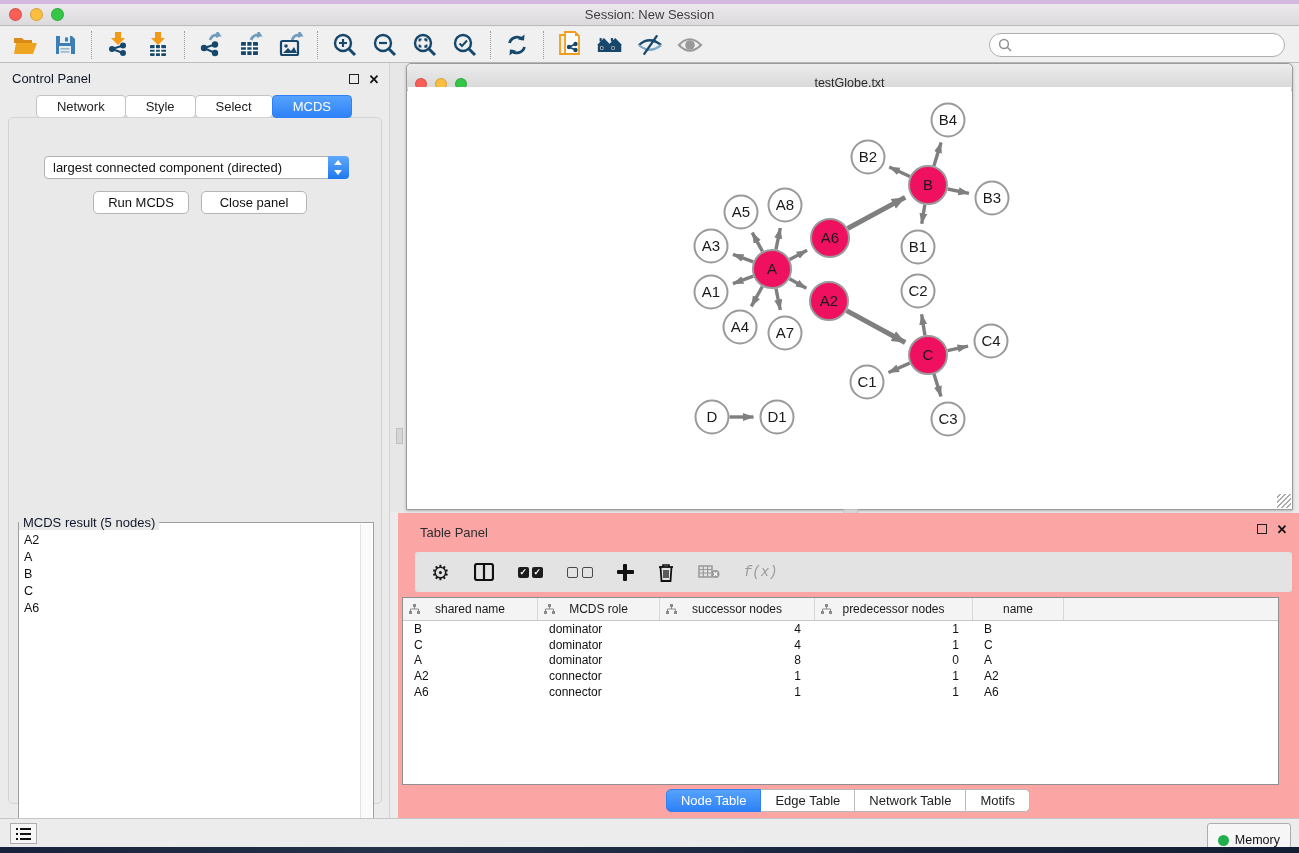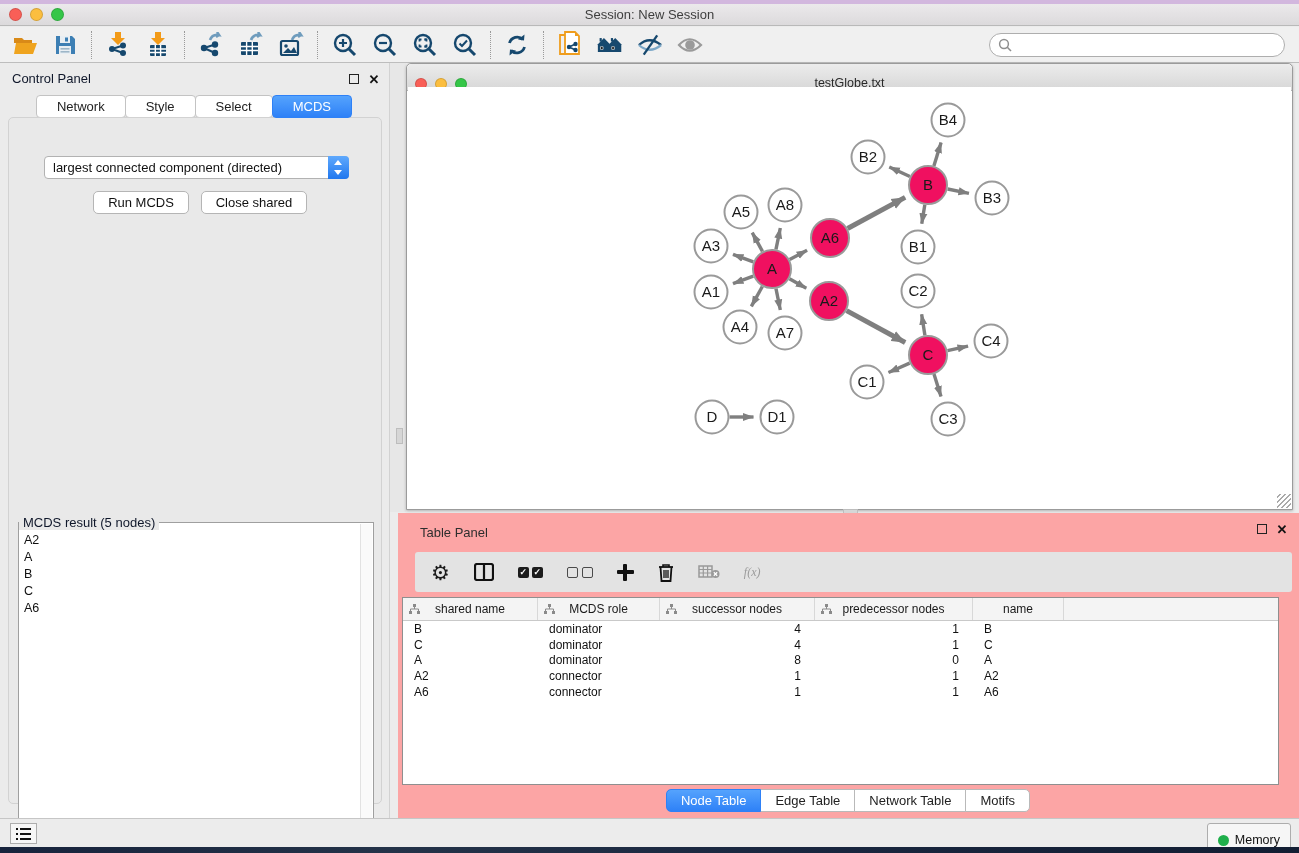--- a/index.html
+++ b/index.html
@@ -83,21 +83,21 @@
     border-radius:3px; display:flex; align-items:center; gap:24px; padding:0 16px; }
   .tp-icon { display:flex; align-items:center; justify-content:center; cursor:pointer; }
   .gear-glyph { font-size:21px; color:#1c1c1c; line-height:1; }
   .chk { width:11px; height:11px; border-radius:2px; display:inline-block; }
   .chk.on { background:#1c1c1c; color:#fff; font-size:9px; font-weight:bold; text-align:center; line-height:11px; }
   .chk.off { border:1.6px solid #4a4a4a; background:#e3e3e3; }
   .plus-icon { position:relative; width:17px; height:17px; }
   .plus-icon::before, .plus-icon::after { content:""; position:absolute; background:#111; border-radius:1px; }
   .plus-icon::before { left:6.5px; top:0; width:4px; height:17px; }
   .plus-icon::after { left:0; top:6.5px; width:17px; height:4px; }
-  .fx-label { font-family:Liberation Serif, serif; font-style:italic; font-size:12px; color:#9b9b9b; }
+  .fx-label { font-family:Liberation Mono, monospace; font-style:italic; font-size:14px; color:#9b9b9b; }
 
   #node-table { position:absolute; left:4px; top:84px; width:877px; height:188px; background:#fff; border:1px solid #8f8f8f; }
   #nt-header { display:flex; height:23px; background:#f4f4f4; border-bottom:1px solid #c9c9c9; }
   .nt-hcell { position:relative; border-right:1px solid #d8d8d8; display:flex; align-items:center; justify-content:center;
     font-size:12px; color:#1a1a1a; }
   .nt-hcell .tree-ic { position:absolute; left:6px; top:6px; }
   .nt-row { display:flex; height:15.7px; align-items:center; }
   .nt-cell { font-size:12px; color:#111; white-space:nowrap; overflow:hidden; }
 
   #tp-tabs { position:absolute; left:0; top:276px; width:100%; display:flex; justify-content:center; }
@@ -317,21 +317,21 @@
     </div>
   <div id="cp-card">
     <div id="criterion">
       <span class="val">largest connected component (directed)</span>
       <span class="stepper">
           <i class="up"></i>
           <i class="dn"></i>
         </span>
     </div>
     <div id="btn-run" class="cp-btn">Run MCDS</div>
-    <div id="btn-close" class="cp-btn">Close shared</div>
+    <div id="btn-close" class="cp-btn">Close panel</div>
     <div id="result-box">
       <span id="result-title">MCDS result (5 nodes)</span>
       <div id="result-list">
           <div class="result-item">A2</div>
           <div class="result-item">A</div>
           <div class="result-item">B</div>
           <div class="result-item">C</div>
           <div class="result-item">A6</div>
         </div>
       <div id="result-scroll"></div>

